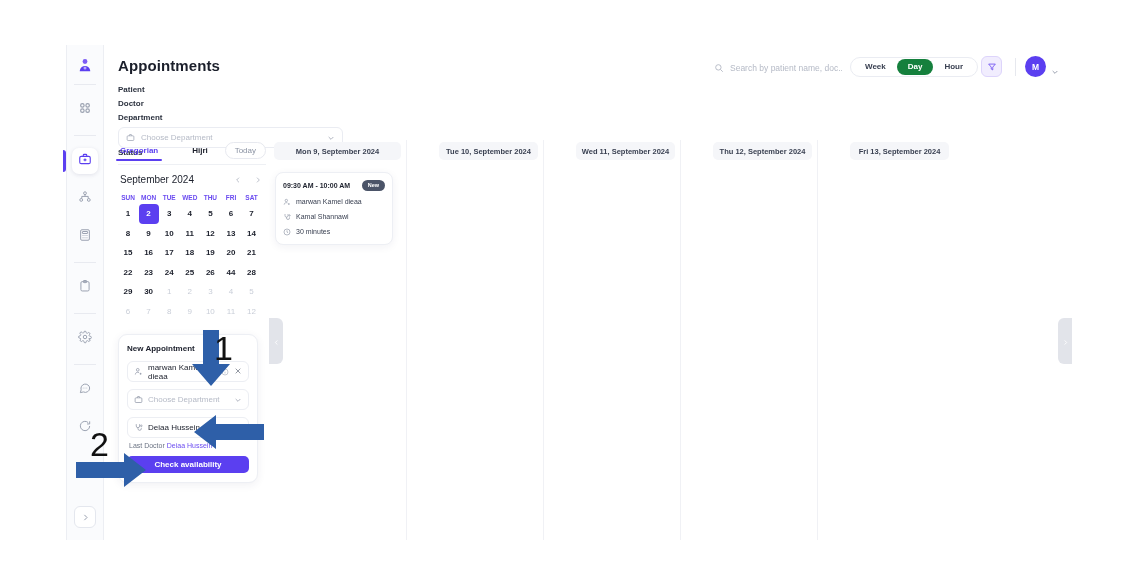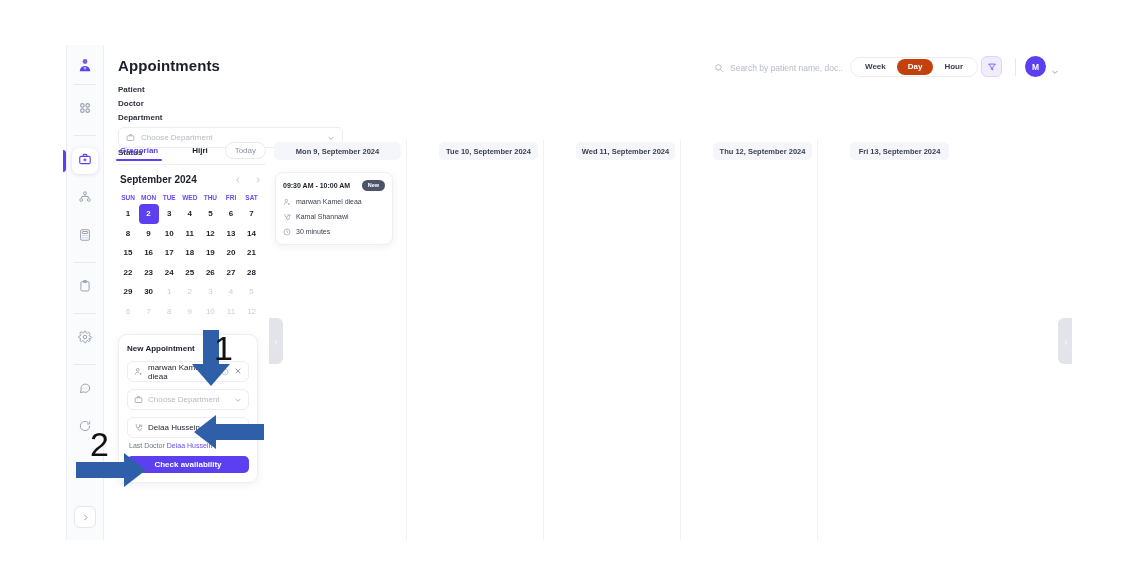--- a/index.html
+++ b/index.html
@@ -61,21 +61,21 @@
 
   .seg {
     position: absolute; left: 826px; top: 57px;
     height: 20px; border: 1px solid #eaecf2; border-radius: 11px;
     background: #fff; display: flex; align-items: center; padding: 0 3px; text-align: right;
   }
   .seg-item {
     font-size: 8px; font-weight: bold; color: #3a4152;
     padding: 4px 11px; border-radius: 9px; line-height: 1;
   }
-  .seg-item.on { background: #c2410c; color: #fff; }
+  .seg-item.on { background: #15803d; color: #fff; }
 
   .filter-btn {
     position: absolute; left: 957px; top: 56px;
     width: 21px; height: 21px; border-radius: 6px;
     background: #f1edfe; border: 1px solid #ddd4fb;
     display:flex; align-items:center; justify-content:center; color:#6b4cf0;
   }
   .hdr-div { position:absolute; left:991px; top:58px; width:1px; height:18px; background:#e6e8ee; }
   .avatar {
     position: absolute; left: 1001px; top: 56px;
@@ -112,21 +112,21 @@
   .cal-tab.off { color: #1b1f2b; margin-left: 30px; }
   .today-btn {
     margin-left: auto; font-size: 8px; color: #8b93a3;
     border: 1px solid #e7e9ef; border-radius: 9px; padding: 3px 9px; background:#fff;
   }
 
   .cal-head {
     position: absolute; left: 96px; top: 170px; width: 142px;
     display: flex; align-items: center;
   }
-  .cal-month { font-size: 10px; font-weight: bold; color: #1b1f2b; }
+  .cal-month { font-size: 10px; font-weight: normal; color: #1b1f2b; }
   .cal-nav { margin-left: auto; display: flex; gap: 12px; color: #aab0bd; }
 
   .cal-grid {
     position: absolute; left: 94px; top: 190px;
     width: 144px;
     display: grid; grid-template-columns: repeat(7, 20px);
     gap: 0px 0.6px;
   }
   .cal-dow {
     height: 14px; display:flex; align-items:center; justify-content:center;
@@ -431,21 +431,21 @@
       <div class="cal-day">17</div>
       <div class="cal-day">18</div>
       <div class="cal-day">19</div>
       <div class="cal-day">20</div>
       <div class="cal-day">21</div>
       <div class="cal-day">22</div>
       <div class="cal-day">23</div>
       <div class="cal-day">24</div>
       <div class="cal-day">25</div>
       <div class="cal-day">26</div>
-      <div class="cal-day">27</div>
+      <div class="cal-day">44</div>
       <div class="cal-day">28</div>
       <div class="cal-day">29</div>
       <div class="cal-day">30</div>
       <div class="cal-day mut">1</div>
       <div class="cal-day mut">2</div>
       <div class="cal-day mut">3</div>
       <div class="cal-day mut">4</div>
       <div class="cal-day mut">5</div>
       <div class="cal-day mut">6</div>
       <div class="cal-day mut">7</div>

